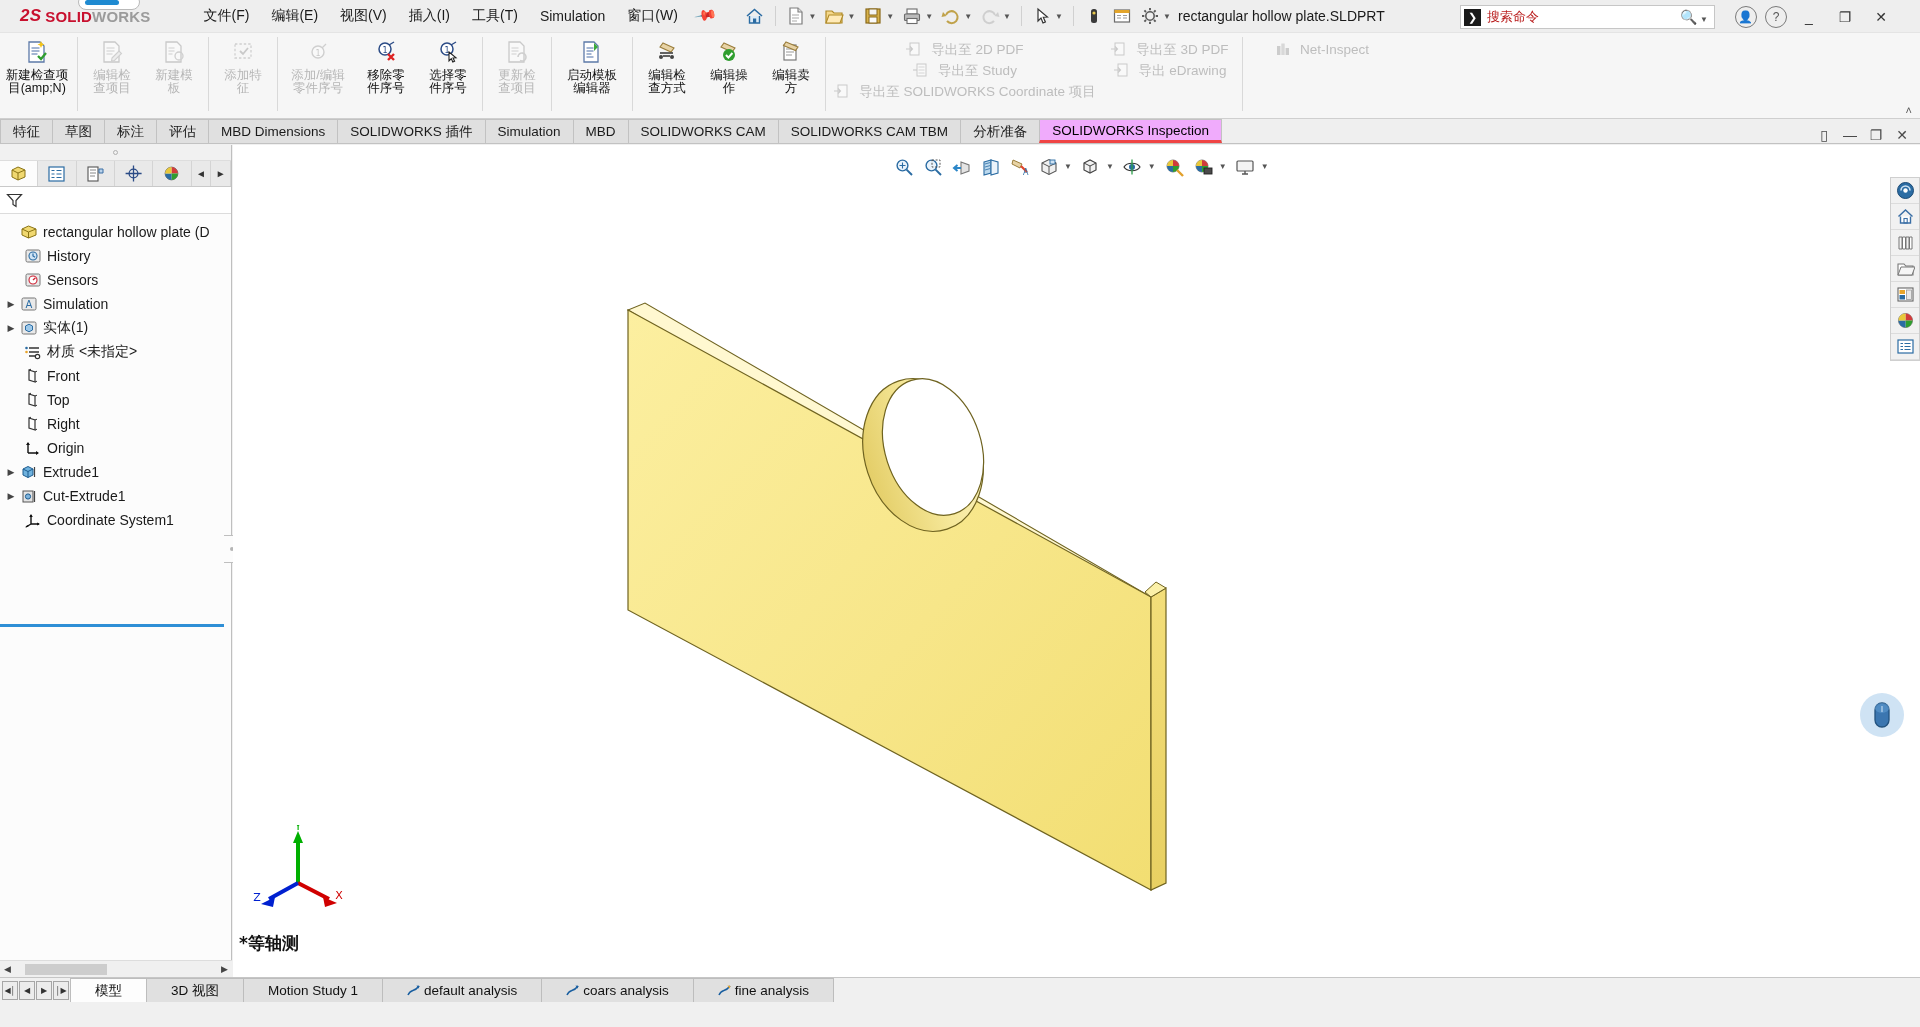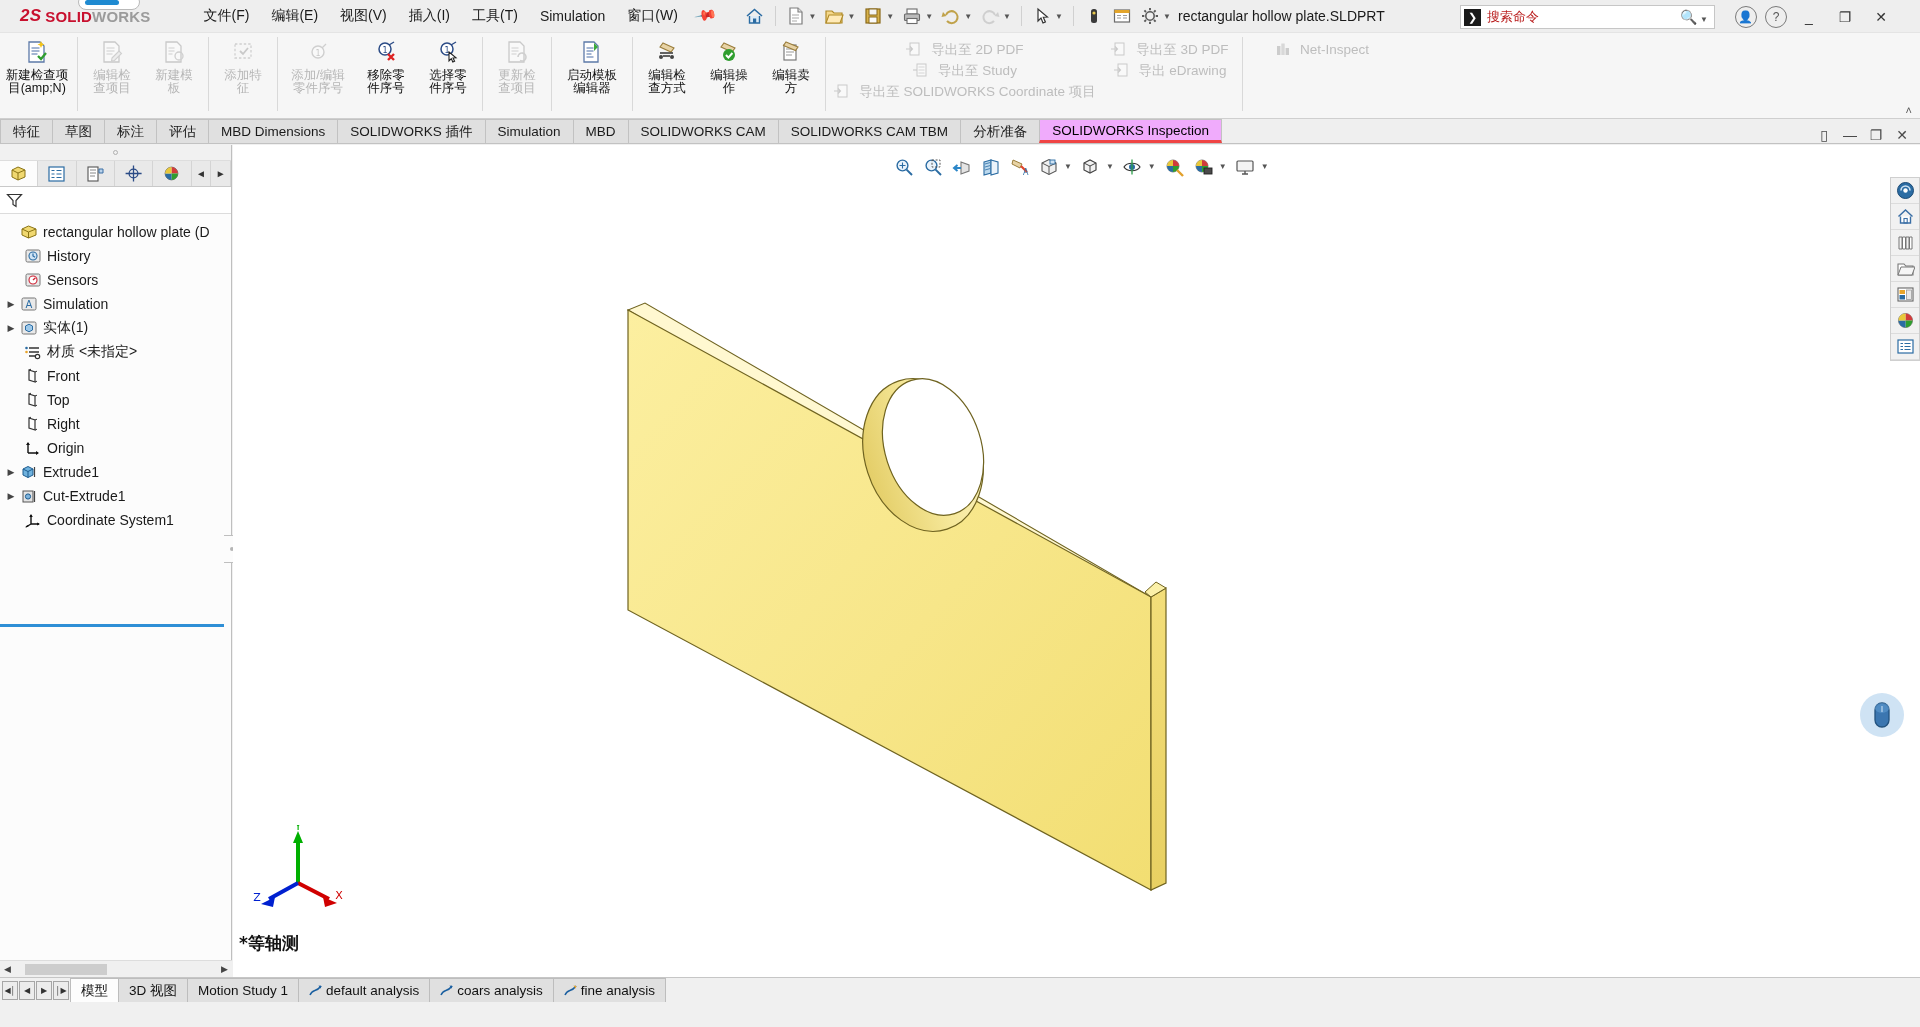--- a/index.html
+++ b/index.html
@@ -130,21 +130,21 @@
 
   .rsidebar { position:absolute; right:0; top:32px; width:30px; background:#f1f1f1; border:1px solid #cfcfcf; }
   .rsb { width:28px; height:26px; display:flex; align-items:center; justify-content:center; border-bottom:1px solid #dcdcdc; }
   .mouse-badge { position:absolute; right:16px; top:548px; width:44px;height:44px;border-radius:50%;
      background:#cfe3f4; display:flex;align-items:center;justify-content:center; }
 
   
   .bottombar { position:absolute; top:977px; left:0; width:1920px; height:25px; background:#f0f0f0; border-top:1px solid #c6c6c6; display:flex; align-items:center; }
   .navbtns { display:flex; align-items:center; padding-left:2px; }
   .navb { width:16px;height:19px;border:1px solid #a6a6a6;background:#ececec;display:flex;align-items:center;justify-content:center;font-size:8px;color:#333;margin-right:1px;}
-  .btab { height:24px; padding:0 10px; display:flex; align-items:center; gap:4px; font-size:13.5px;
+  .btab { height:24px; padding:0 24px; display:flex; align-items:center; gap:4px; font-size:13.5px;
           background:#e0e0e0; border:1px solid #bdbdbd; border-bottom:none; margin-right:-1px; color:#111;}
   .btab.active { background:#fdfdfd; }
   .statusbar { position:absolute; top:1002px; left:0; width:1920px; height:25px; background:#f0f0f0; border-top:1px solid #d6d6d6; display:flex; align-items:center; }
   .st-left { margin-left:6px; font-size:13.5px; color:#1a1a1a; }
   .st-right { margin-left:auto; display:flex; align-items:center; gap:22px; padding-right:10px; font-size:13.5px; color:#1a1a1a;}
 
   svg { display:block; }
 </style>
 </head>
 <body>

